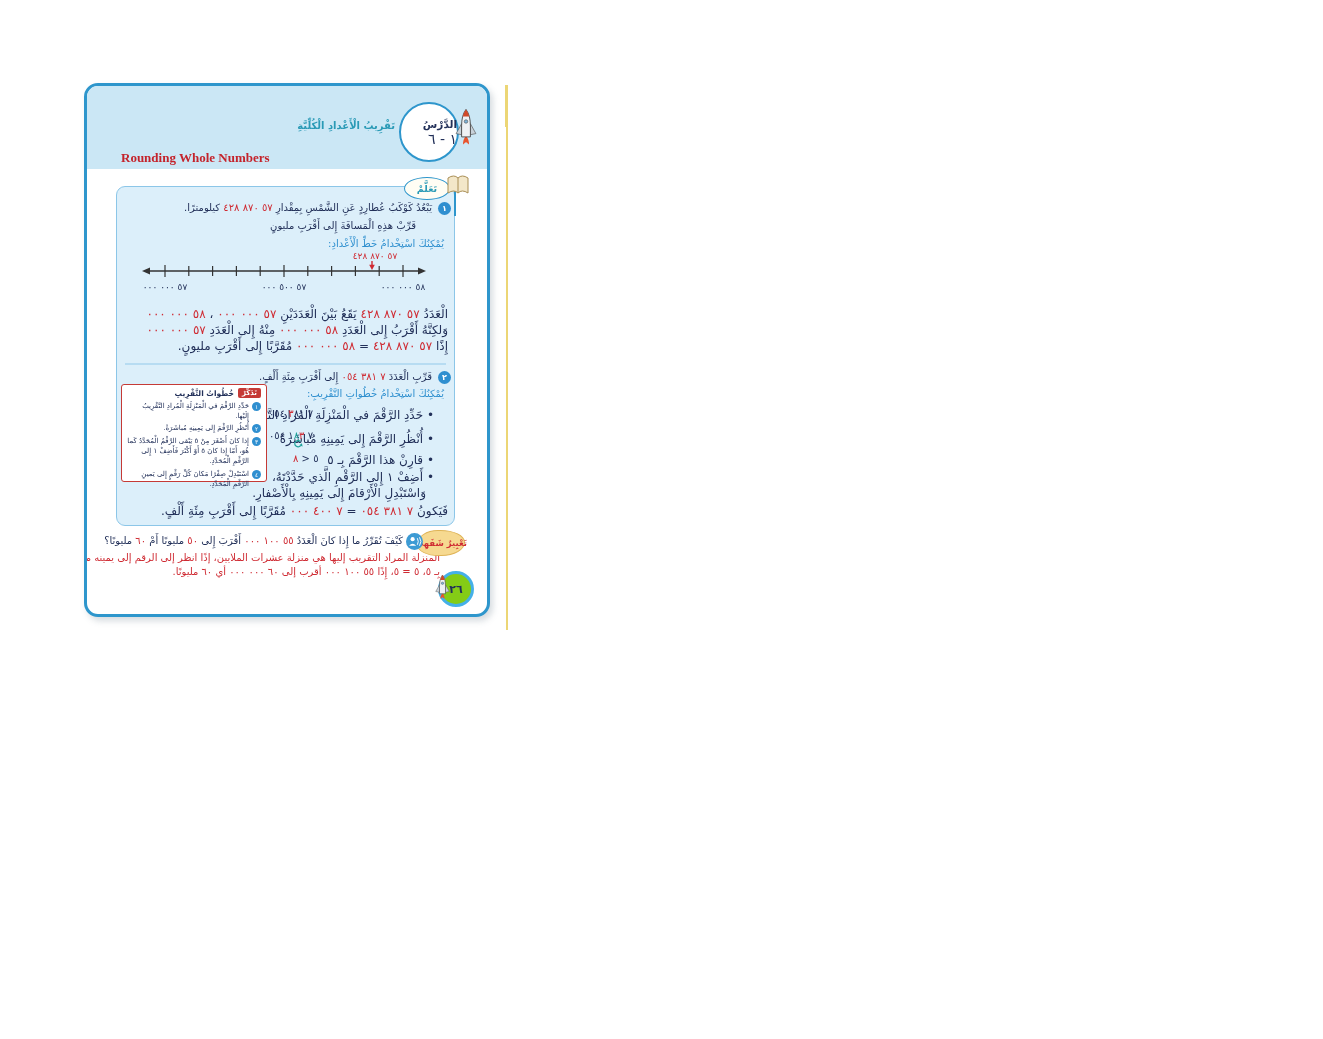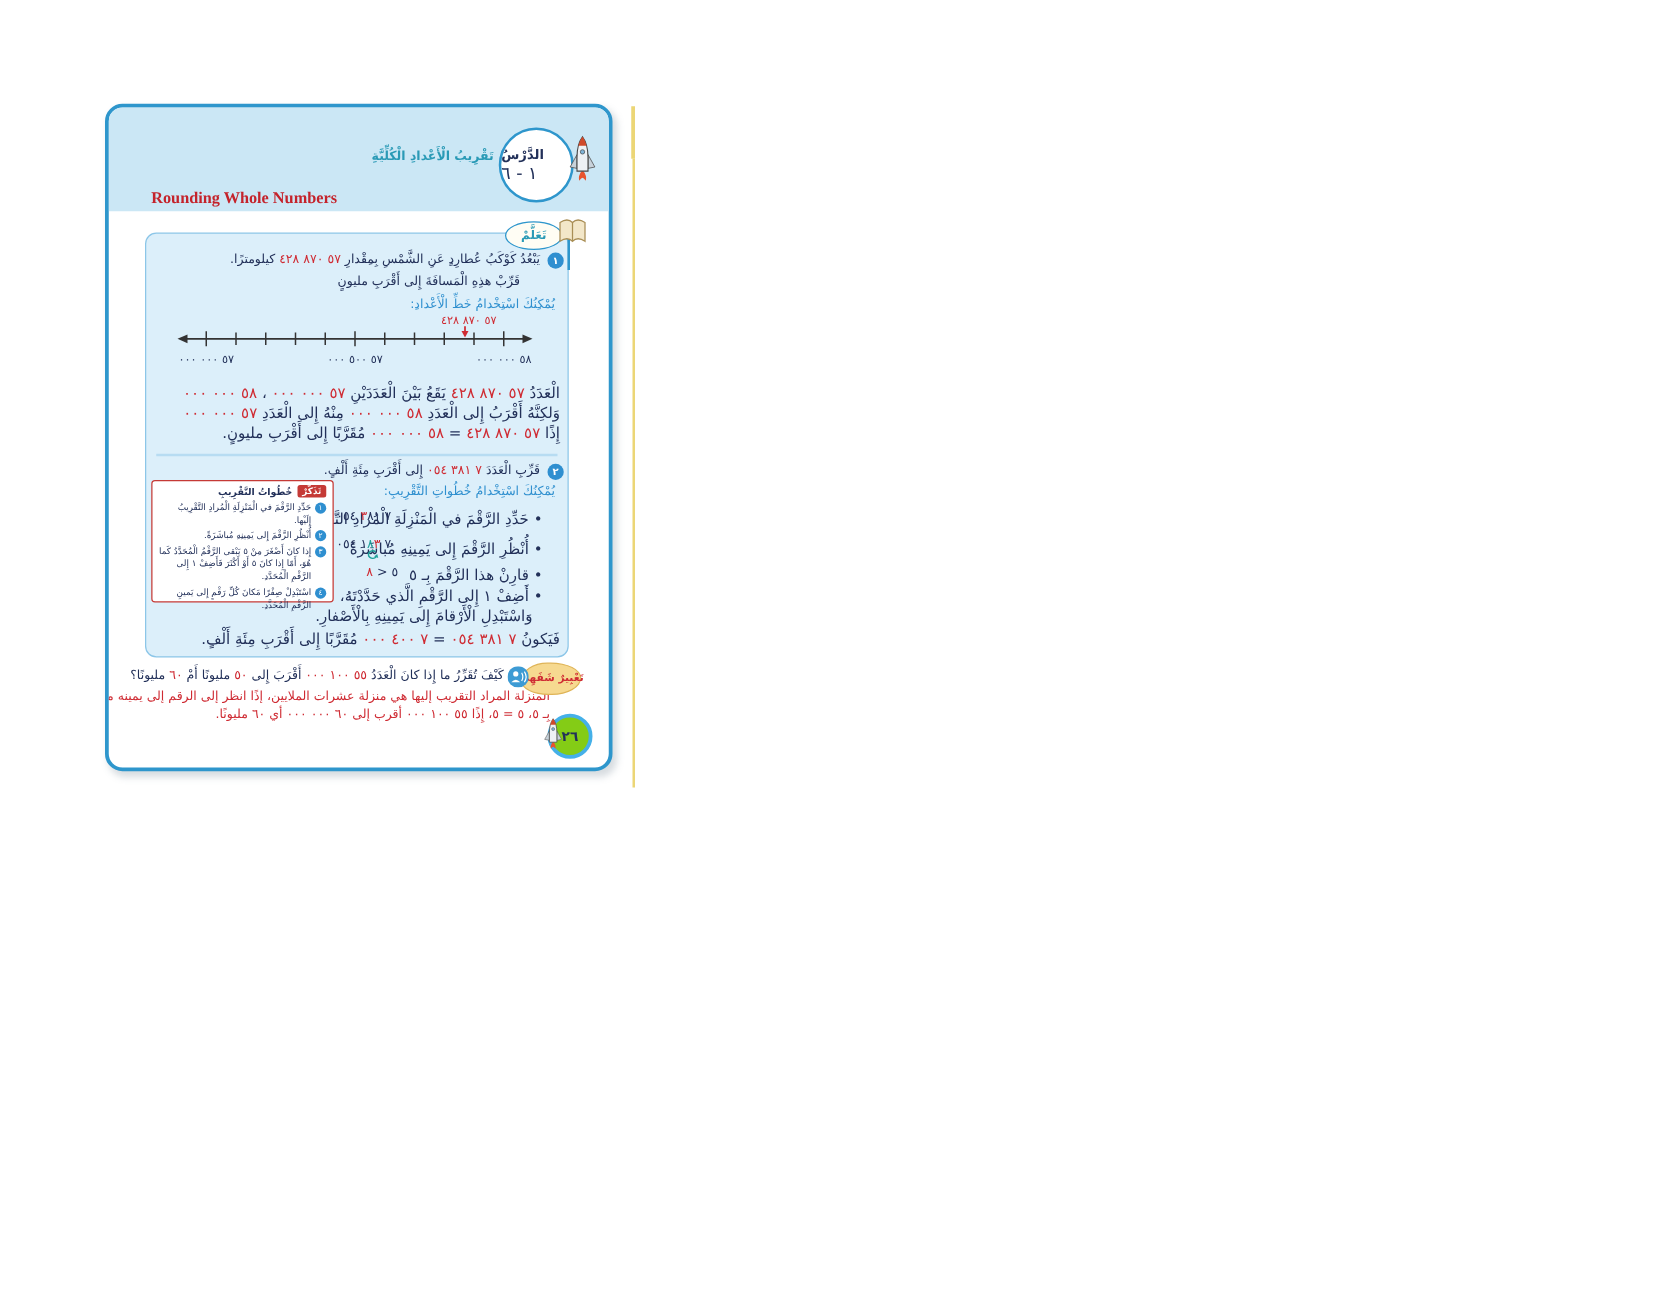--- a/index.html
+++ b/index.html
@@ -6,21 +6,21 @@
   body{background:#ffffff;width:1323px;height:1039px;position:relative;font-family:"DejaVu Sans",sans-serif;}
   .canvas{position:absolute;inset:0;}
 
   
   .card{position:absolute;left:84px;top:83px;width:400px;height:528px;background:#ffffff;
         border:3px solid #2e96cc;border-radius:14px;box-shadow:3px 4px 6px rgba(110,130,145,.28);overflow:hidden;}
   .header-band{position:absolute;left:0;top:0;right:0;height:83px;background:#cbe7f5;}
   .title-ar{position:absolute;right:92px;top:34px;color:#2a9ab6;font-weight:bold;font-size:10px;direction:rtl;white-space:nowrap;}
   .title-en{position:absolute;left:34px;top:64px;color:#c4232b;font-weight:bold;font-size:13px;font-family:"Liberation Serif","DejaVu Serif",serif;white-space:nowrap;}
   .lesson-circle{position:absolute;right:28px;top:16px;width:56px;height:56px;background:#ffffff;border:2.5px solid #2e96cc;
-                 border-radius:50%;display:flex;flex-direction:column;align-items:flex-start;justify-content:center;z-index:2;}
+                 border-radius:50%;display:flex;flex-direction:column;align-items:flex-end;justify-content:center;z-index:2;}
   .lesson-label{color:#223059;font-weight:bold;font-size:10.5px;direction:rtl;}
   .lesson-number{color:#223059;font-size:14px;direction:rtl;margin-top:1px;}
   .rocket{position:absolute;z-index:3;}
 
   
   .tab-oval{position:absolute;right:37px;top:91px;width:44px;height:21px;border:1.5px solid #2e96cc;border-radius:50%;
             background:#fffdf4;display:flex;align-items:center;justify-content:center;z-index:2;}
   .tab-oval span{color:#2a9ab6;font-weight:bold;font-size:9.5px;direction:rtl;}
   .tab-book{position:absolute;right:16px;top:86px;z-index:2;}
   .tab-line{position:absolute;right:31px;top:104px;width:2px;height:26px;background:#2e96cc;z-index:1;}

